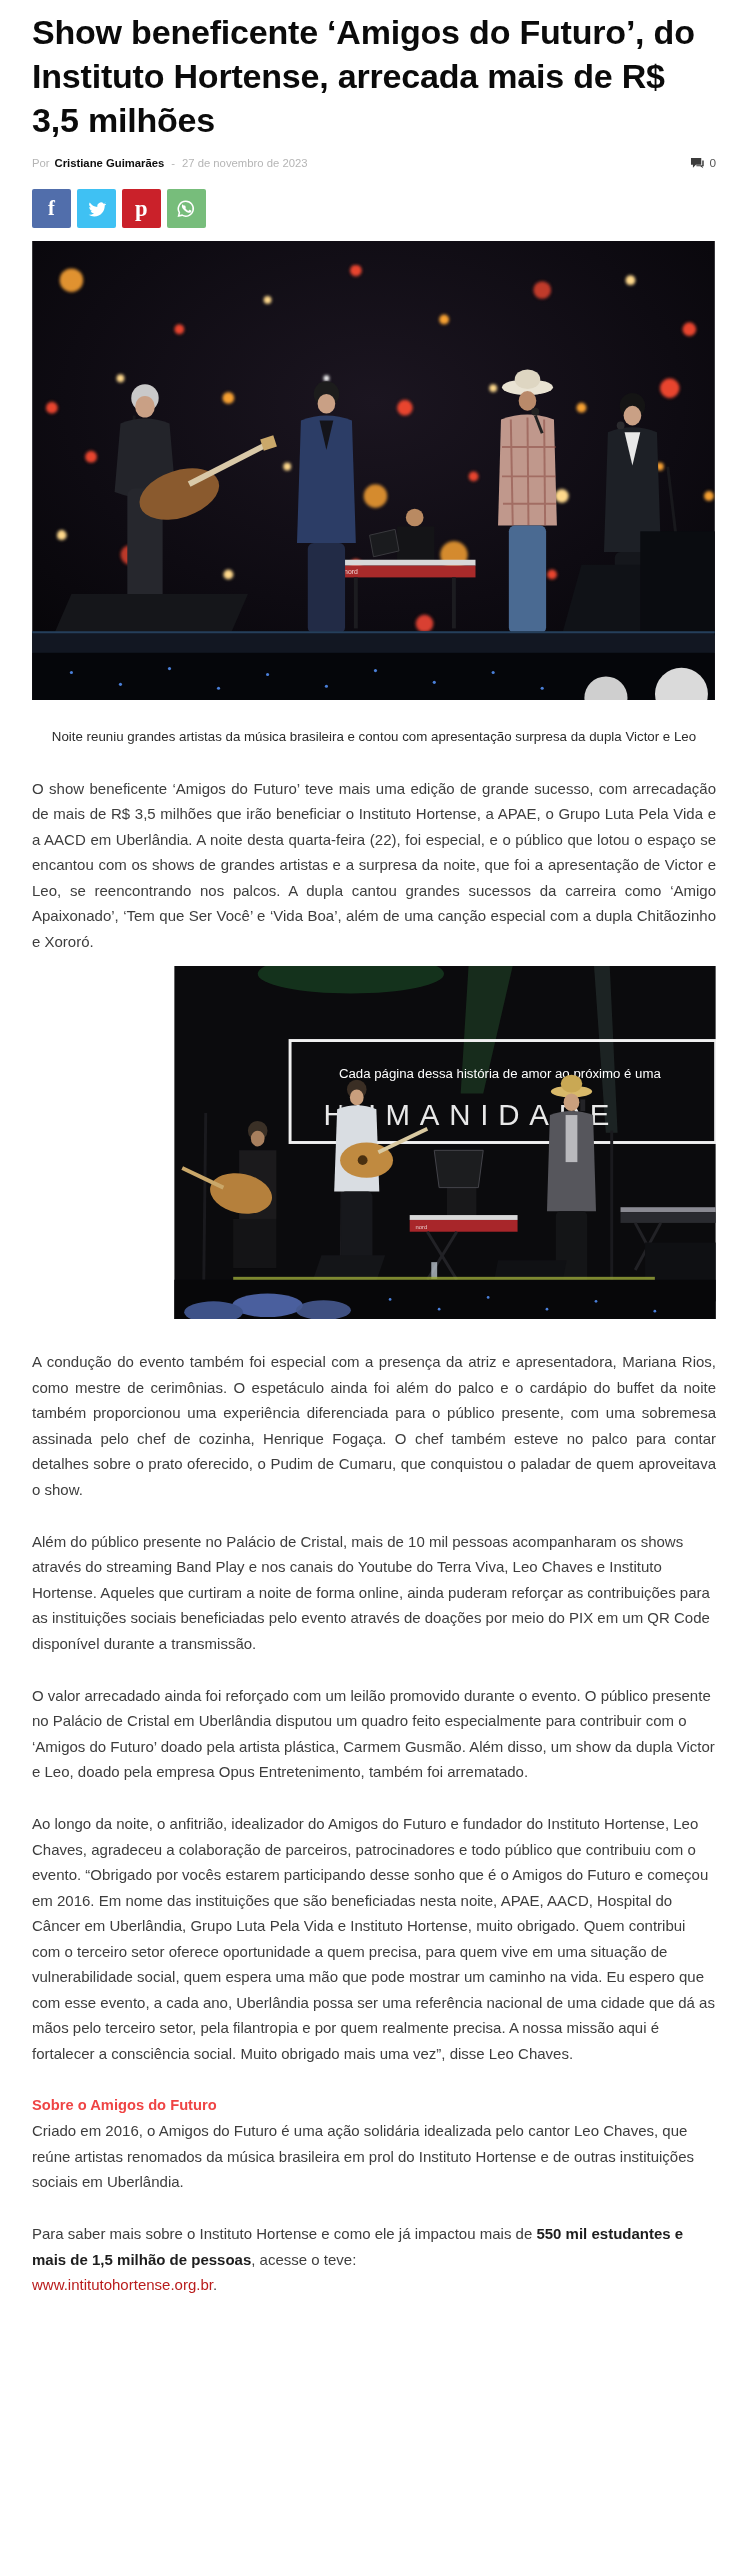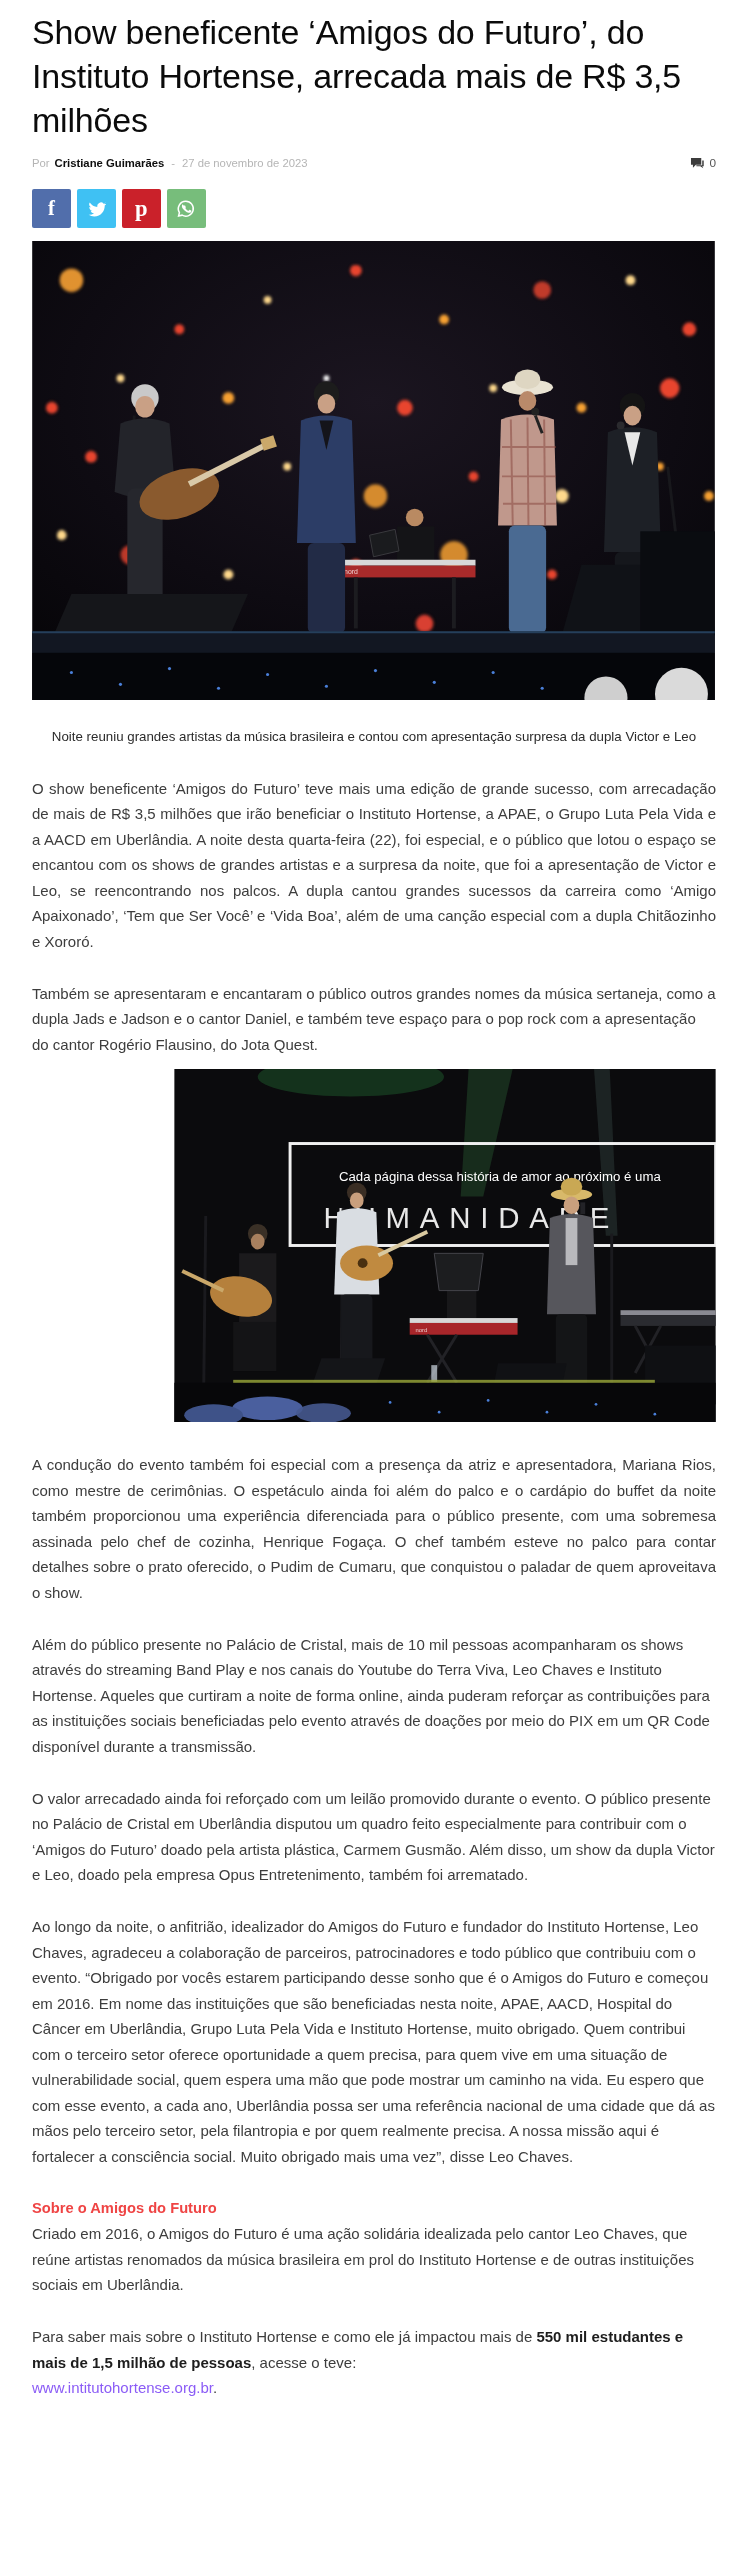--- a/index.html
+++ b/index.html
@@ -1,18 +1,18 @@
 <!DOCTYPE html>
 <html lang="pt"><head>
 <meta charset="utf-8">
 <style>
   html,body{margin:0;padding:0;background:#ffffff;}
   body{width:748px;font-family:"Liberation Sans","DejaVu Sans",sans-serif;color:#3d3d3d;}
   .container{padding:5.9px 32px 19.6px 32px;}
-  .title{font-size:34px;line-height:44px;font-weight:400;color:#0b0b0b;margin:3.9px 0 0 0;letter-spacing:-0.2px;}
+  .title{font-size:34px;line-height:44px;font-weight:700;color:#0b0b0b;margin:3.9px 0 0 0;letter-spacing:-0.2px;}
   .byline-row{display:flex;align-items:center;margin-top:14.7px;font-size:11.3px;color:#b5b5b5;}
   .byline-prefix{margin-right:4.9px;}
   .author{color:#0f0f0f;font-weight:700;margin-right:6.9px;cursor:pointer;}
   .sep{margin-right:6.9px;}
   .comments{margin-left:auto;display:flex;align-items:center;gap:4.9px;color:#555;font-size:11.8px;cursor:pointer;}
   .share-row{display:flex;gap:5.9px;margin-top:18.7px;}
   .share-btn{width:39px;height:39px;border-radius:2px;display:flex;align-items:center;justify-content:center;cursor:pointer;}
   .share-btn svg{display:block;}
   .fb-f{color:#fff;font-size:20.6px;font-weight:700;font-family:"Liberation Serif","DejaVu Serif",serif;}
   .pin-p{color:#fff;font-size:22.6px;font-weight:700;font-family:"Liberation Serif","DejaVu Serif",serif;}
@@ -191,21 +191,20 @@
         <circle cx="470" cy="440" r="1.6"></circle>
         <circle cx="520" cy="456" r="1.6"></circle>
     </g>
     <circle cx="585" cy="466" r="22" fill="#cfcfcf"></circle>
     <circle cx="662" cy="462" r="27" fill="#dadada"></circle>
   </svg>
 
   <div class="caption">Noite reuniu grandes artistas da música brasileira e contou com apresentação surpresa da dupla Victor e Leo</div>
 
   <p class="para just">O show beneficente ‘Amigos do Futuro’ teve mais uma edição de grande sucesso, com arrecadação de mais de R$ 3,5 milhões que irão beneficiar o Instituto Hortense, a APAE, o Grupo Luta Pela Vida e a AACD em Uberlândia. A noite desta quarta-feira (22), foi especial, e o público que lotou o espaço se encantou com os shows de grandes artistas e a surpresa da noite, que foi a apresentação de Victor e Leo, se reencontrando nos palcos. A dupla cantou grandes sucessos da carreira como ‘Amigo Apaixonado’, ‘Tem que Ser Você’ e ‘Vida Boa’, além de uma canção especial com a dupla Chitãozinho e Xororó.</p>
-  <p class="para">Também se apresentaram e encantaram o público outros grandes nomes da música sertaneja, como a dupla Jads e Jadson e o cantor Daniel, e também teve espaço para o pop rock com a apresentação do cantor Rogério Flausino, do Jota Quest.</p>
 
   <div class="photo2-wrap">
     <svg class="photo2" viewBox="0 0 552 360" role="img">
       <rect width="552" height="360" fill="#0b0b0d"></rect>
       <polygon points="300,0 345,0 315,130 292,130" fill="#2e6b3a" opacity=".35"></polygon>
       <ellipse cx="180" cy="8" rx="95" ry="20" fill="#1e5a2c" opacity=".5"></ellipse>
       <polygon points="428,0 444,0 452,170 440,170" fill="#9fd4c8" opacity=".12"></polygon>
       <rect x="118" y="76" width="434" height="104" fill="none" stroke="#f0f0f0" stroke-width="3"></rect>
       <text x="332" y="114" font-size="13.5" fill="#ffffff" text-anchor="middle" font-family="Liberation Sans, sans-serif">Cada página dessa história de amor ao próximo é uma</text>
       <text x="152" y="162" font-size="30" letter-spacing="10" fill="#e8e8e8" font-family="Liberation Sans, sans-serif">HUMANIDADE</text>
@@ -277,17 +276,17 @@
   <p class="para just">A condução do evento também foi especial com a presença da atriz e apresentadora, Mariana Rios, como mestre de cerimônias. O espetáculo ainda foi além do palco e o cardápio do buffet da noite também proporcionou uma experiência diferenciada para o público presente, com uma sobremesa assinada pelo chef de cozinha, Henrique Fogaça. O chef também esteve no palco para contar detalhes sobre o prato oferecido, o Pudim de Cumaru, que conquistou o paladar de quem aproveitava o show.</p>
   <p class="para">Além do público presente no Palácio de Cristal, mais de 10 mil pessoas acompanharam os shows através do streaming Band Play e nos canais do Youtube do Terra Viva, Leo Chaves e Instituto Hortense. Aqueles que curtiram a noite de forma online, ainda puderam reforçar as contribuições para as instituições sociais beneficiadas pelo evento através de doações por meio do PIX em um QR Code disponível durante a transmissão.</p>
   <p class="para">O valor arrecadado ainda foi reforçado com um leilão promovido durante o evento. O público presente no Palácio de Cristal em Uberlândia disputou um quadro feito especialmente para contribuir com o ‘Amigos do Futuro’ doado pela artista plástica, Carmem Gusmão. Além disso, um show da dupla Victor e Leo, doado pela empresa Opus Entretenimento, também foi arrematado.</p>
   <p class="para">Ao longo da noite, o anfitrião, idealizador do Amigos do Futuro e fundador do Instituto Hortense, Leo Chaves, agradeceu a colaboração de parceiros, patrocinadores e todo público que contribuiu com o evento. “Obrigado por vocês estarem participando desse sonho que é o Amigos do Futuro e começou em 2016. Em nome das instituições que são beneficiadas nesta noite, APAE, AACD, Hospital do Câncer em Uberlândia, Grupo Luta Pela Vida e Instituto Hortense, muito obrigado. Quem contribui com o terceiro setor oferece oportunidade a quem precisa, para quem vive em uma situação de vulnerabilidade social, quem espera uma mão que pode mostrar um caminho na vida. Eu espero que com esse evento, a cada ano, Uberlândia possa ser uma referência nacional de uma cidade que dá as mãos pelo terceiro setor, pela filantropia e por quem realmente precisa. A nossa missão aqui é fortalecer a consciência social. Muito obrigado mais uma vez”, disse Leo Chaves.</p>
 
   <p class="section-heading">Sobre o Amigos do Futuro</p>
   <p class="para p-tight">Criado em 2016, o Amigos do Futuro é uma ação solidária idealizada pelo cantor Leo Chaves, que reúne artistas renomados da música brasileira em prol do Instituto Hortense e de outras instituições sociais em Uberlândia.</p>
 
   <p class="para">
     <span>Para saber mais sobre o Instituto Hortense e como ele já impactou mais de </span><span class="bold-run">550 mil estudantes e mais de 1,5 milhão de pessoas</span><span>, acesse o teve:</span><br>
-    <span class="site-link" style="color: #8b5cf6;">www.intitutohortense.org.br</span><span>.</span>
+    <span class="site-link" style="color: #b91c1c;">www.intitutohortense.org.br</span><span>.</span>
   </p>
 
 </div>
 
 
 </body></html>

